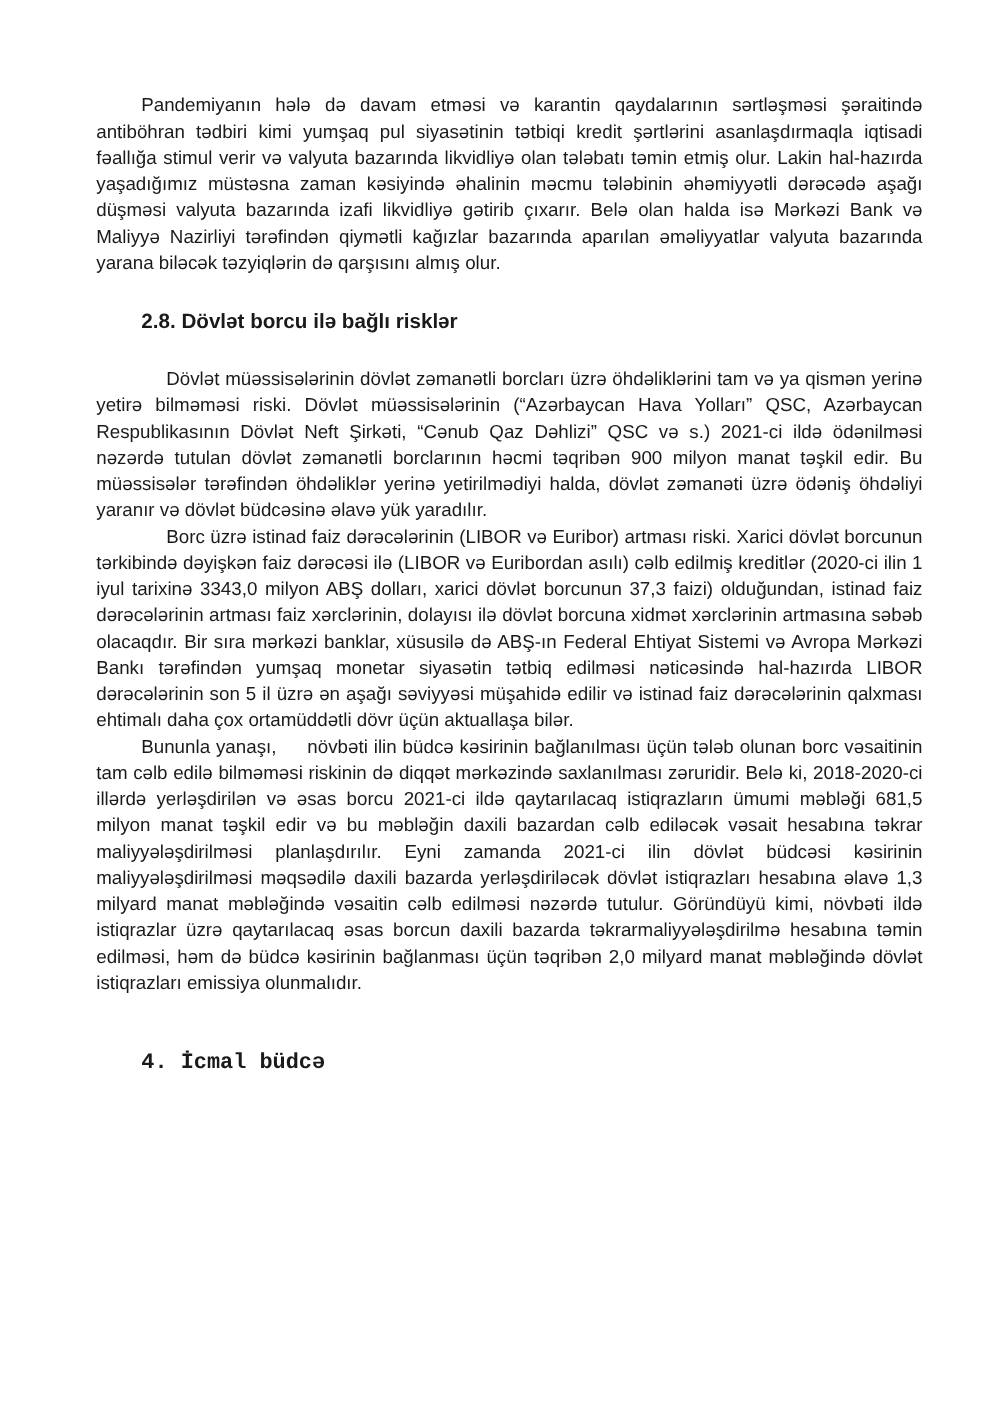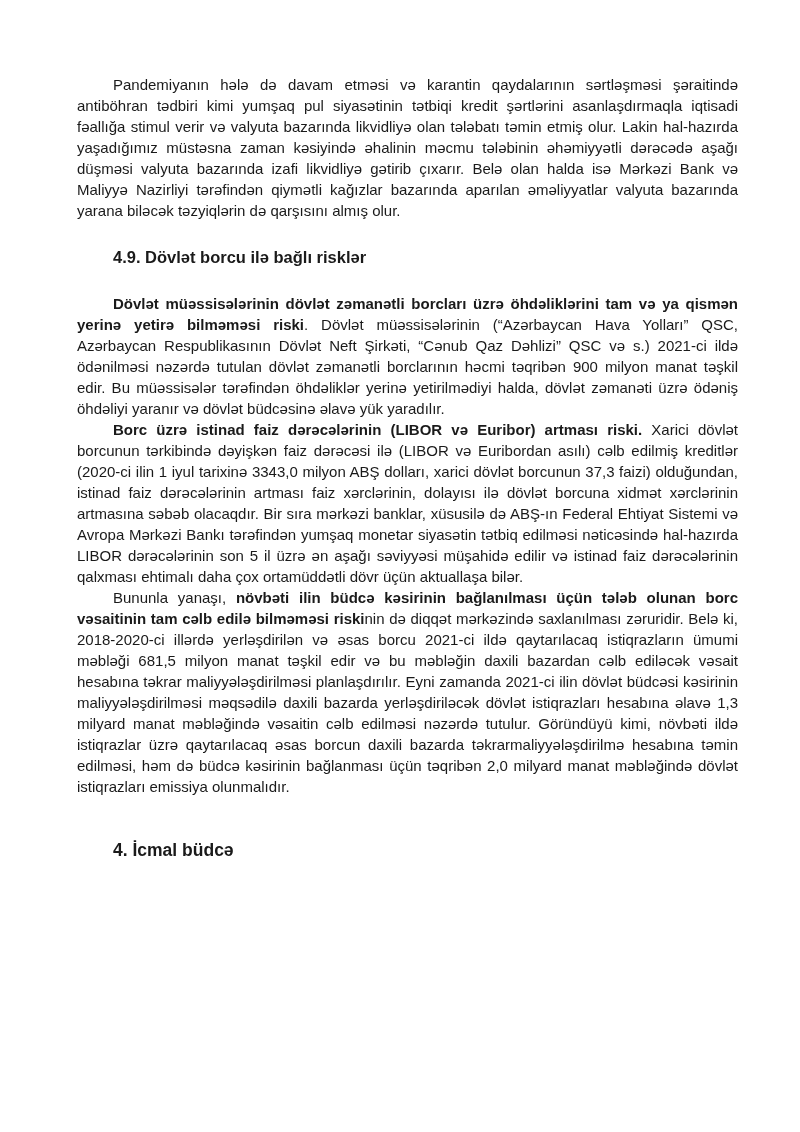--- a/index.html
+++ b/index.html
@@ -20,36 +20,37 @@
     overflow: hidden;
   }
   p.body {
     margin: 0;
     font-size: 15px;
     line-height: 21px;
     text-align: justify;
     text-indent: 36px;
     color: #1a1a1a;
   }
-  p.body strong { font-weight: bold; }
+  p.body strong { font-weight: normal; margin-left: 20px; }
   .heading {
     text-align: center;
     font-weight: bold;
     color: var(--heading-blue, #1f5499);
     text-indent: 0;
   }
   .heading.h-sub {
     font-size: 16.5px;
     line-height: 22px;
     margin: 25px 0 25px 0;
   }
   .heading.h-main {
     font-size: 17.5px;
     line-height: 23px;
     margin: 42px 0 0 0;
+    font-family: Liberation Mono, monospace;
   }
   .heading.h-sub2 {
     font-size: 16.5px;
     line-height: 22px;
     margin: 36px 0 27px 0;
   }
   .page-number {
     position: absolute;
     left: 0;
     right: 0;
@@ -60,21 +61,21 @@
     padding-left: 28px;
   }
 </style>
 </head>
 <body>
 
 <div class="page">
 
   <p class="body"><span>Pandemiyanın hələ də davam etməsi və karantin qaydalarının sərtləşməsi şəraitində antiböhran tədbiri kimi yumşaq pul siyasətinin tətbiqi kredit şərtlərini asanlaşdırmaqla iqtisadi fəallığa stimul verir və valyuta bazarında likvidliyə olan tələbatı təmin etmiş olur. Lakin hal-hazırda yaşadığımız müstəsna zaman kəsiyində əhalinin məcmu tələbinin əhəmiyyətli dərəcədə aşağı düşməsi valyuta bazarında izafi likvidliyə gətirib çıxarır. Belə olan halda isə Mərkəzi Bank və Maliyyə Nazirliyi tərəfindən qiymətli kağızlar bazarında aparılan əməliyyatlar valyuta bazarında yarana biləcək təzyiqlərin də qarşısını almış olur.</span></p>
 
-  <p class="body heading h-sub">4.9. Dövlət borcu ilə bağlı risklər</p>
+  <p class="body heading h-sub">2.8. Dövlət borcu ilə bağlı risklər</p>
 
   <p class="body"><strong>Dövlət müəssisələrinin dövlət zəmanətli borcları üzrə öhdəliklərini tam və ya qismən yerinə yetirə bilməməsi riski</strong><span>. Dövlət müəssisələrinin (“Azərbaycan Hava Yolları” QSC, Azərbaycan Respublikasının Dövlət Neft Şirkəti, “Cənub Qaz Dəhlizi” QSC və s.) 2021-ci ildə ödənilməsi nəzərdə tutulan dövlət zəmanətli borclarının həcmi təqribən 900 milyon manat təşkil edir. Bu müəssisələr tərəfindən öhdəliklər yerinə yetirilmədiyi halda, dövlət zəmanəti üzrə ödəniş öhdəliyi yaranır və dövlət büdcəsinə əlavə yük yaradılır.</span></p>
 
   <p class="body"><strong>Borc üzrə istinad faiz dərəcələrinin (LIBOR və Euribor) artması riski.</strong><span> Xarici dövlət borcunun tərkibində dəyişkən faiz dərəcəsi ilə (LIBOR və Euribordan asılı) cəlb edilmiş kreditlər (2020-ci ilin 1 iyul tarixinə 3343,0 milyon ABŞ dolları, xarici dövlət borcunun 37,3 faizi) olduğundan, istinad faiz dərəcələrinin artması faiz xərclərinin, dolayısı ilə dövlət borcuna xidmət xərclərinin artmasına səbəb olacaqdır. Bir sıra mərkəzi banklar, xüsusilə də ABŞ-ın Federal Ehtiyat Sistemi və Avropa Mərkəzi Bankı tərəfindən yumşaq monetar siyasətin tətbiq edilməsi nəticəsində hal-hazırda LIBOR dərəcələrinin son 5 il üzrə ən aşağı səviyyəsi müşahidə edilir və istinad faiz dərəcələrinin qalxması ehtimalı daha çox ortamüddətli dövr üçün aktuallaşa bilər.</span></p>
 
   <p class="body"><span>Bununla yanaşı, </span><strong>növbəti ilin büdcə kəsirinin bağlanılması üçün tələb olunan borc vəsaitinin tam cəlb edilə bilməməsi riski</strong><span>nin də diqqət mərkəzində saxlanılması zəruridir. Belə ki, 2018-2020-ci illərdə yerləşdirilən və əsas borcu 2021-ci ildə qaytarılacaq istiqrazların ümumi məbləği 681,5 milyon manat təşkil edir və bu məbləğin daxili bazardan cəlb ediləcək vəsait hesabına təkrar maliyyələşdirilməsi planlaşdırılır. Eyni zamanda 2021-ci ilin dövlət büdcəsi kəsirinin maliyyələşdirilməsi məqsədilə daxili bazarda yerləşdiriləcək dövlət istiqrazları hesabına əlavə 1,3 milyard manat məbləğində vəsaitin cəlb edilməsi nəzərdə tutulur. Göründüyü kimi, növbəti ildə istiqrazlar üzrə qaytarılacaq əsas borcun daxili bazarda təkrarmaliyyələşdirilmə hesabına təmin edilməsi, həm də büdcə kəsirinin bağlanması üçün təqribən 2,0 milyard manat məbləğində dövlət istiqrazları emissiya olunmalıdır.</span></p>
 
   <p class="body heading h-main">4. İcmal büdcə</p>
 
   <p class="body heading h-sub2">7.6.  İcmal büdcənin gəlir və xərcləri</p>

